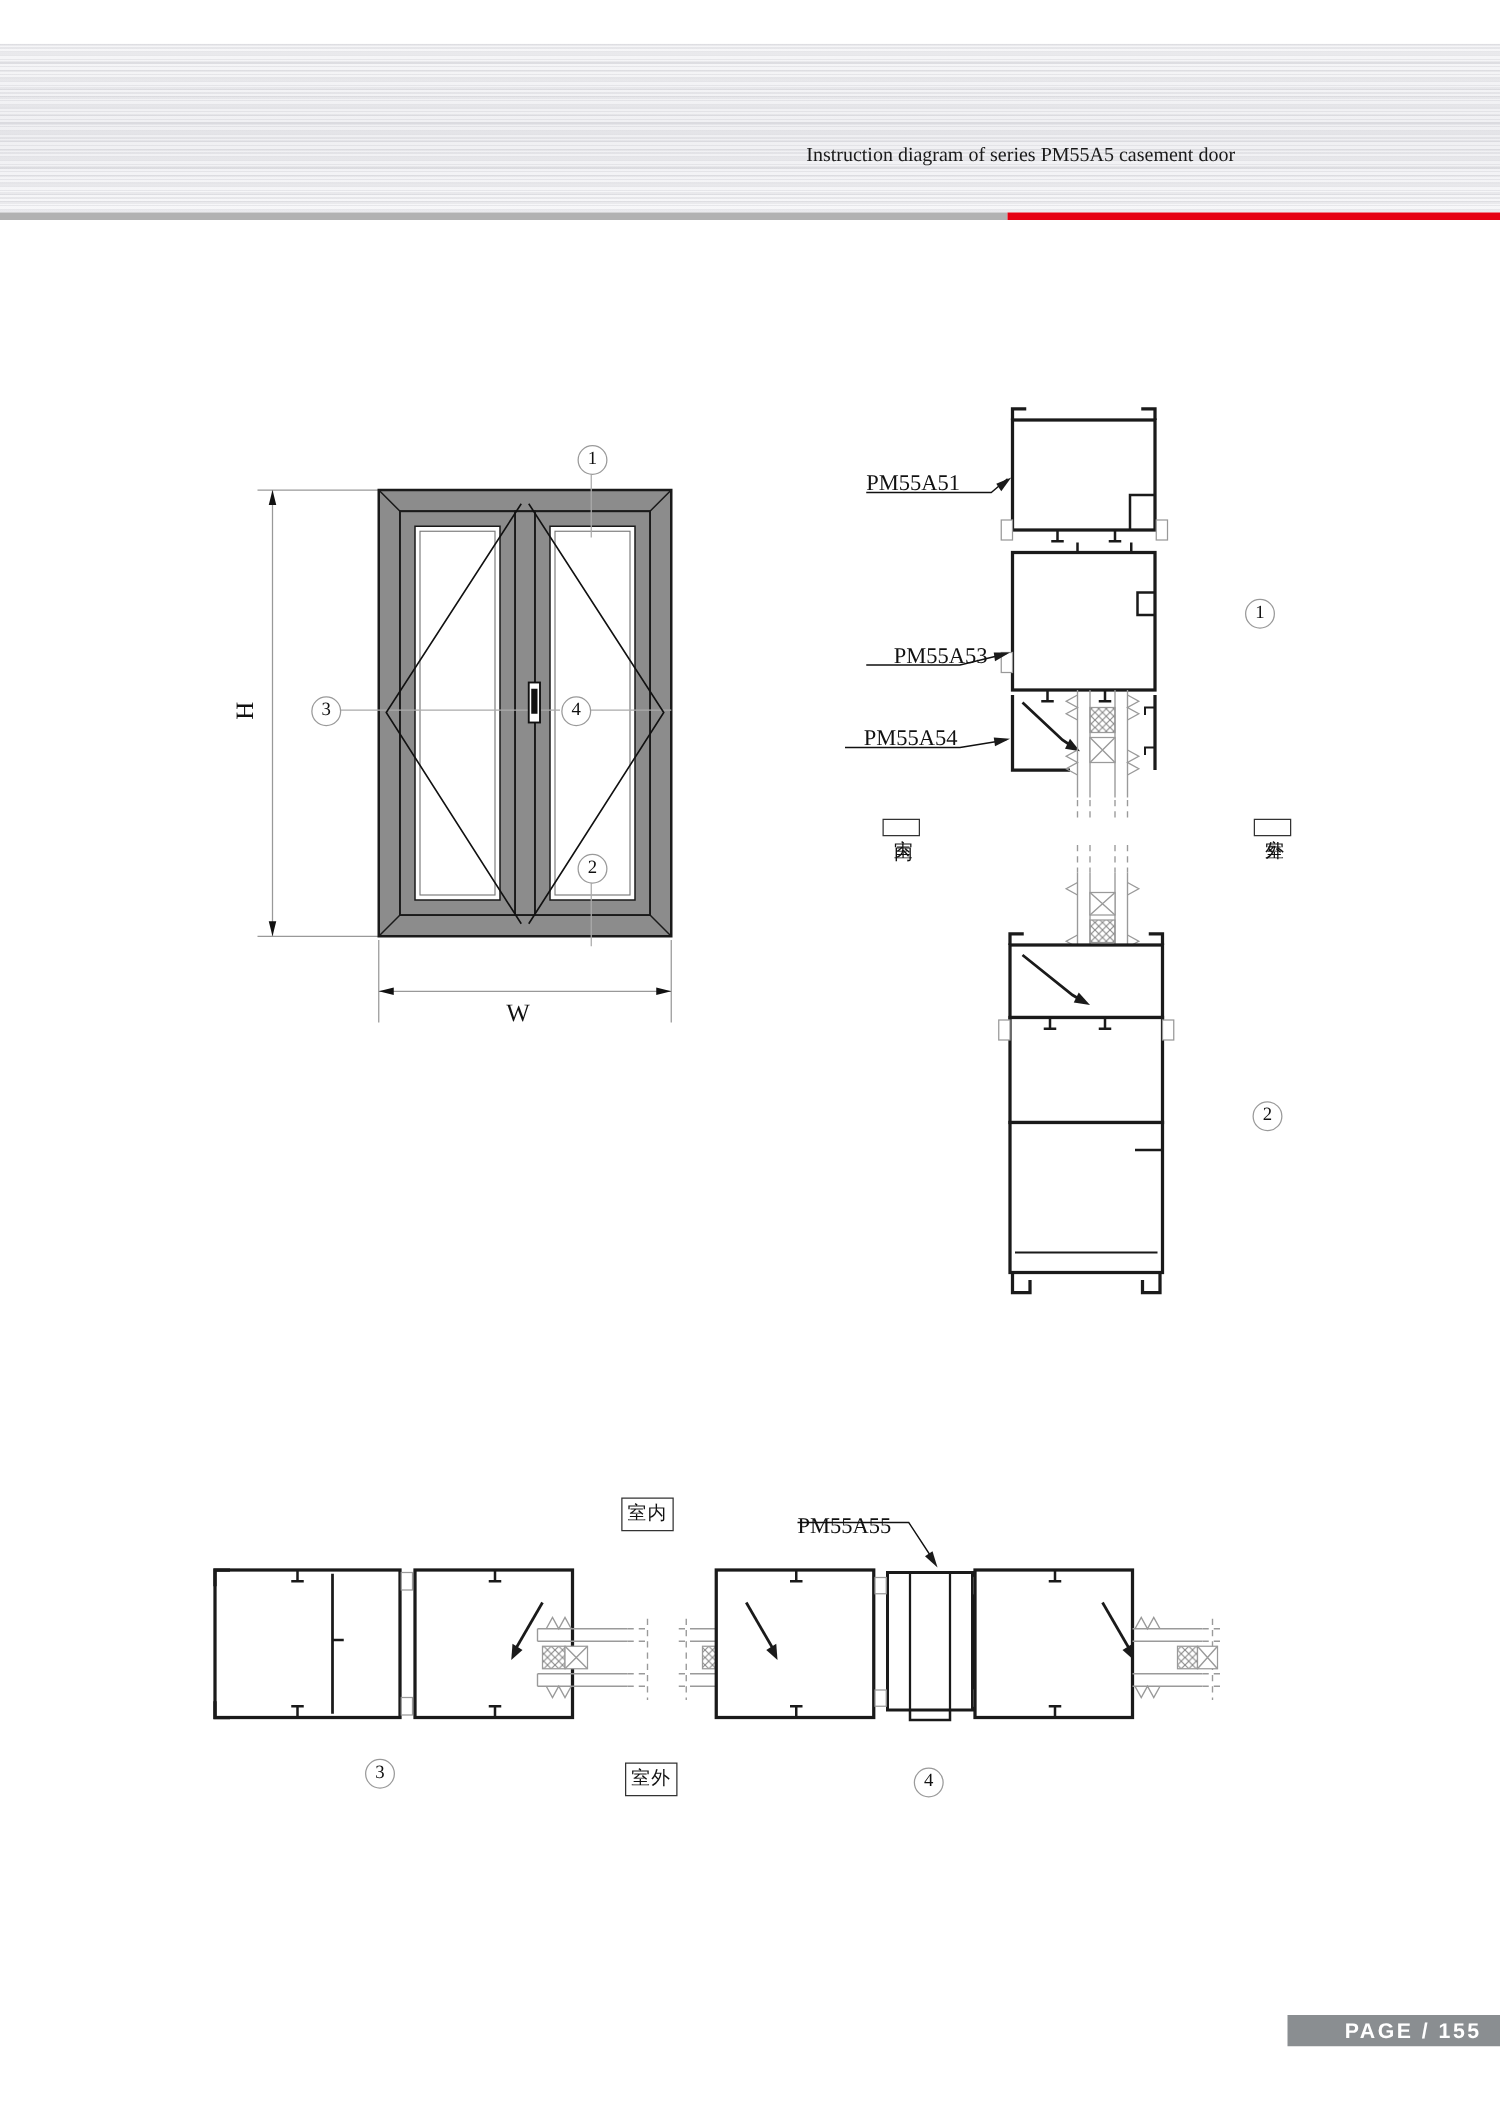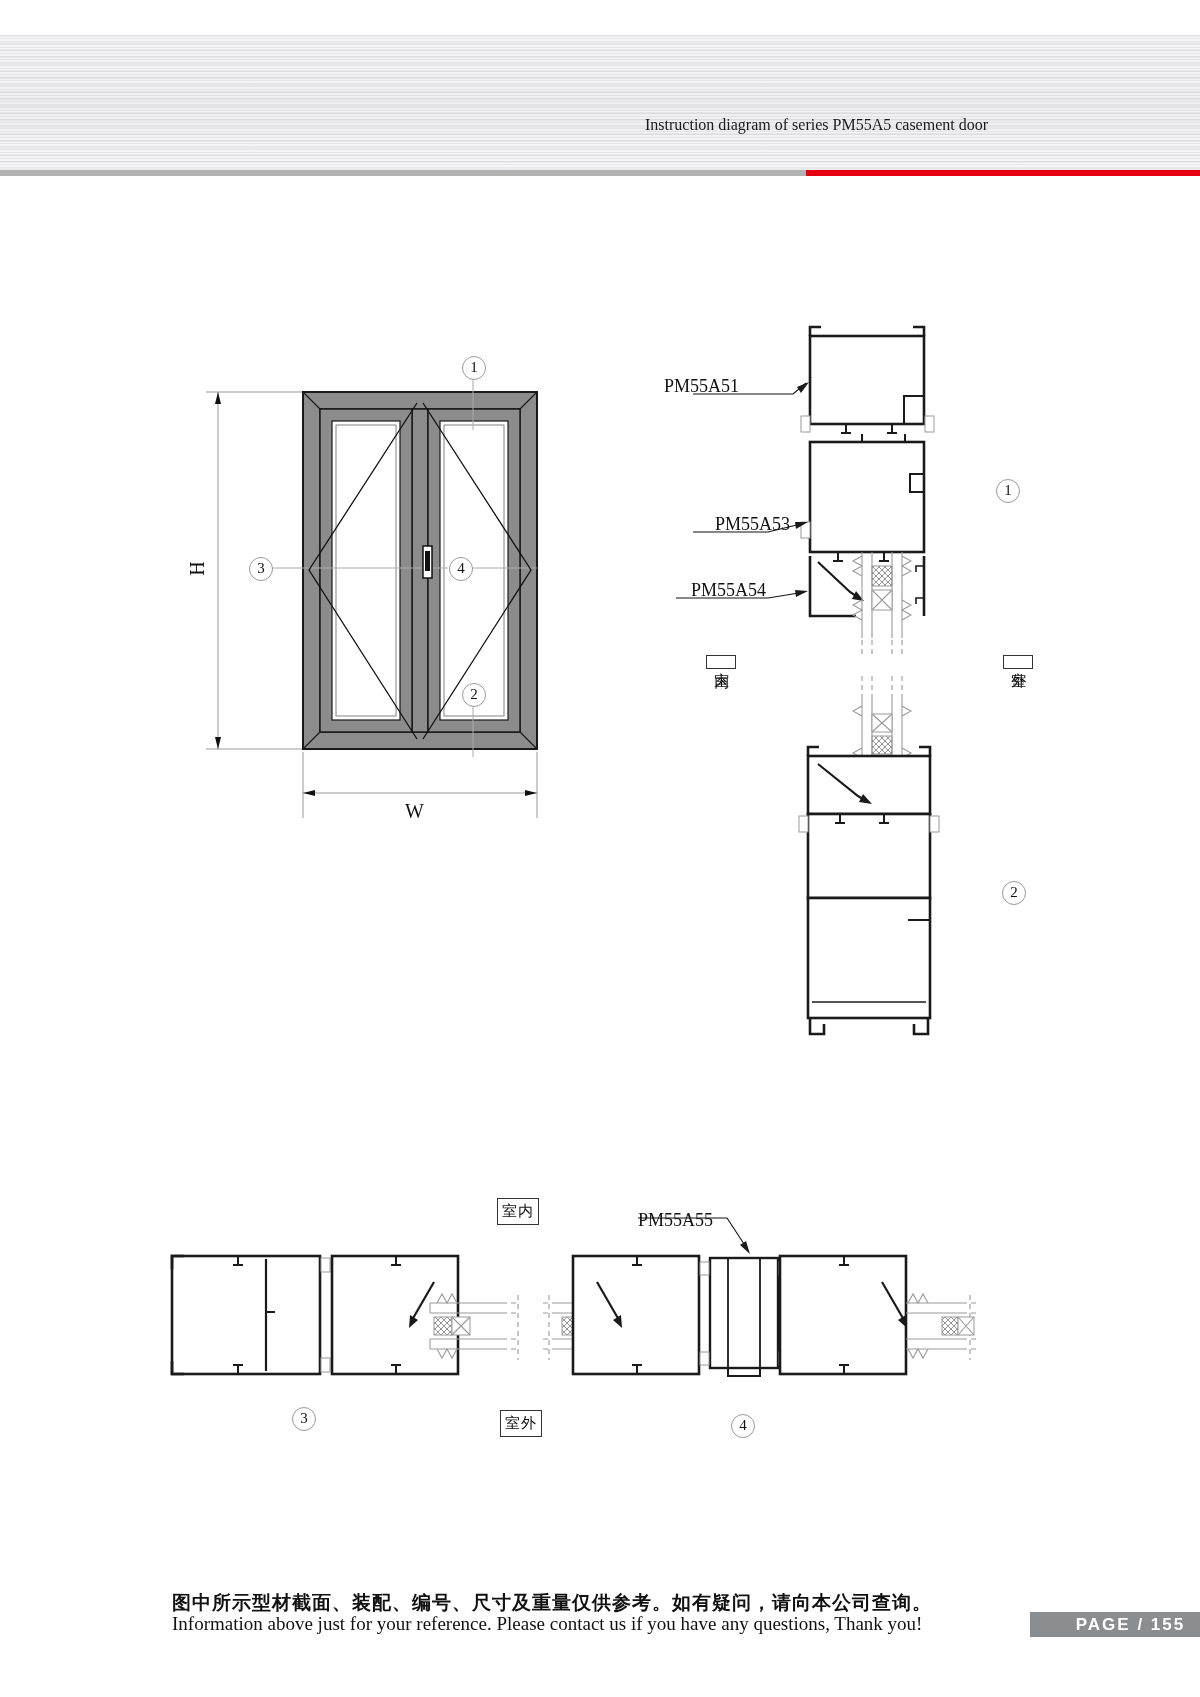--- a/index.html
+++ b/index.html
@@ -231,27 +231,25 @@
 
   <div class="abs co" style="left:462px;top:356px;">1</div>
   <div class="abs co" style="left:462px;top:683px;">2</div>
   <div class="abs co" style="left:249px;top:557px;">3</div>
   <div class="abs co" style="left:449px;top:557px;">4</div>
   <div class="abs co" style="left:996px;top:479px;">1</div>
   <div class="abs co" style="left:1002px;top:881px;">2</div>
   <div class="abs co" style="left:292px;top:1407px;">3</div>
   <div class="abs co" style="left:731px;top:1414px;">4</div>
 
-  <div class="abs lbl" style="left:664px;top:376px;">PM55A51</div>
+  <div class="abs lbl" style="left:693px;top:376px;">PM55A51</div>
   <div class="abs lbl" style="left:715px;top:514px;">PM55A53</div>
   <div class="abs lbl" style="left:676px;top:580px;margin-left:15px;">PM55A54</div>
   <div class="abs lbl" style="left:638px;top:1198px;margin-top:12px;">PM55A55</div>
 
   <div class="abs vbox" style="left:706px;top:655px;">室内</div>
   <div class="abs vbox" style="left:1003px;top:655px;">室外</div>
   <div class="abs hbox" style="left:497px;top:1198px;">室内</div>
   <div class="abs hbox" style="left:500px;top:1410px;">室外</div>
 
-  <div class="abs foot-cn">图中所示型材截面、装配、编号、尺寸及重量仅供参考。如有疑问，请向本公司查询。</div>
-  <div class="abs foot-en">Information above just for your reference. Please contact us if you have any questions, Thank you!</div>
   <div class="abs badge">PAGE / 155</div>
 
 </div>
 
 </body></html>

